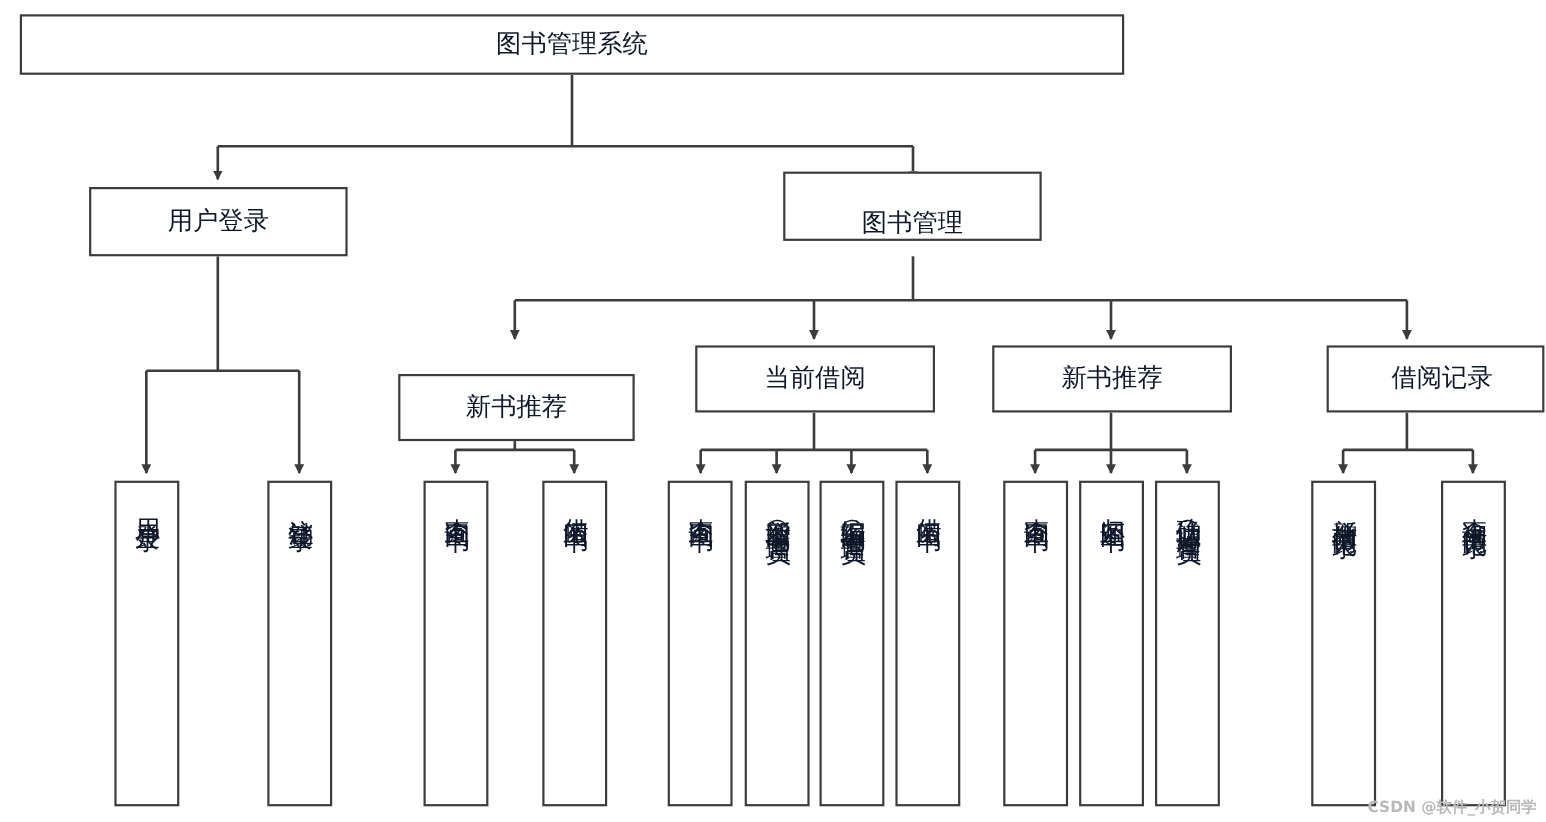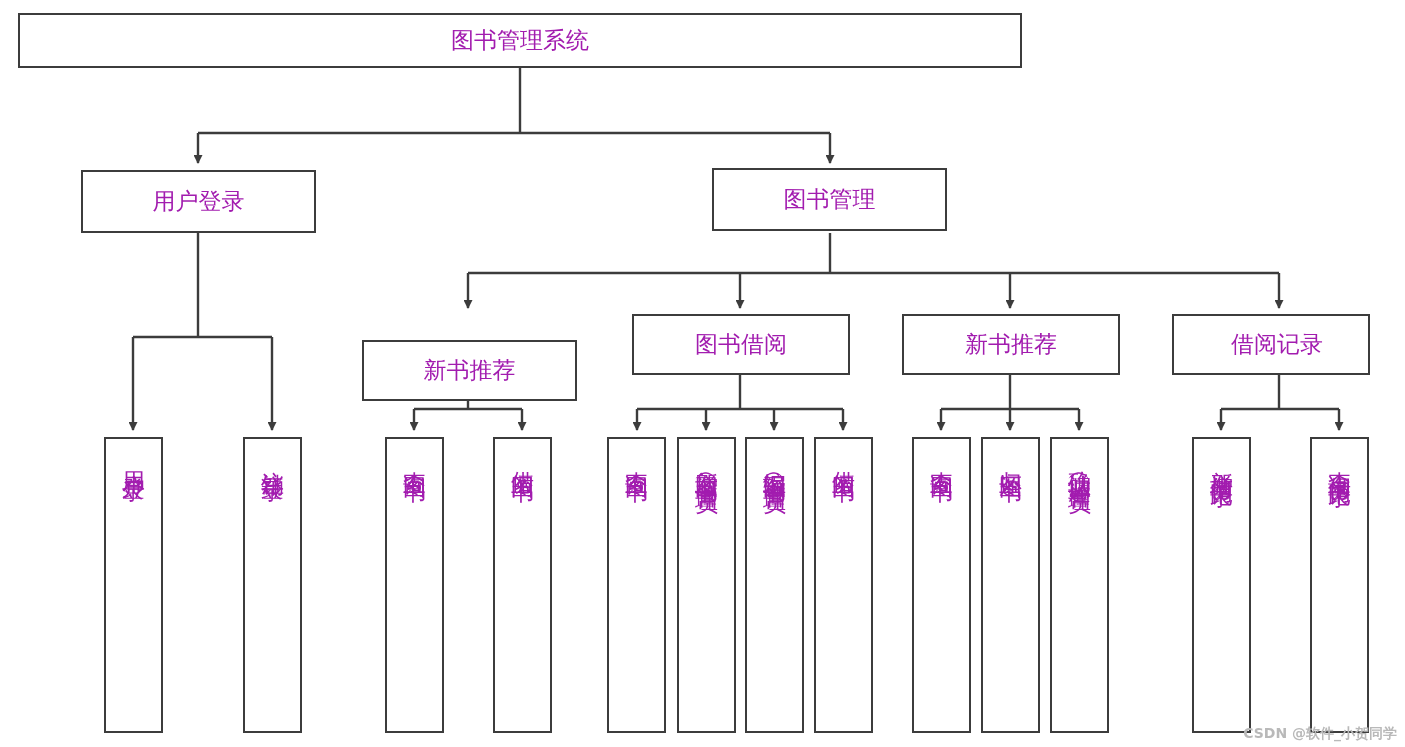--- a/index.html
+++ b/index.html
@@ -25,21 +25,21 @@
     height: 747px;
   }
   .node {
     position: absolute;
     box-sizing: border-box;
     background: #ffffff;
     border: 2px solid #3c3c3c;
     display: flex;
     align-items: center;
     justify-content: center;
-    color: #a21caf;
+    color: #0f172a;
     z-index: 2;
   }
   .node-label {
     display: block;
     text-align: center;
     line-height: 1.18;
     white-space: nowrap;
   }
   .node.horizontal .node-label {
     font-size: 23px;
@@ -122,34 +122,34 @@
     </g>
   </svg>
 
   <div class="node horizontal" style="left:18px; top:13px; width:1004px; height:55px;">
     <span class="node-label">图书管理系统</span>
   </div>
 
   <div class="node horizontal" style="left:81px; top:170px; width:235px; height:63px;">
     <span class="node-label">用户登录</span>
   </div>
-  <div class="node horizontal" style="left:712px; top:168px; width:235px; height:63px;">
+  <div class="node horizontal" style="left:712px; top:156px; width:235px; height:63px;align-items:flex-end;">
     <span class="node-label">图书管理</span>
   </div>
 
   <div class="node horizontal" style="left:362px; top:314px; width:215px; height:61px;margin-top:26px;">
     <span class="node-label">新书推荐</span>
   </div>
   <div class="node horizontal" style="left:632px; top:314px; width:218px; height:61px;">
-    <span class="node-label">图书借阅</span>
+    <span class="node-label">当前借阅</span>
   </div>
   <div class="node horizontal" style="left:902px; top:314px; width:218px; height:61px;">
     <span class="node-label">新书推荐</span>
   </div>
-  <div class="node horizontal" style="left:1172px; top:314px; width:198px; height:61px;padding-left:12px;">
+  <div class="node horizontal" style="left:1206px; top:314px; width:198px; height:61px;padding-left:12px;">
     <span class="node-label">借阅记录</span>
   </div>
 
   <div class="node vertical" style="left:104px; top:437px; width:59px; height:296px;">
     <span class="node-label">用户登录</span>
   </div>
   <div class="node vertical" style="left:243px; top:437px; width:59px; height:296px;">
     <span class="node-label">注销登录</span>
   </div>
 

